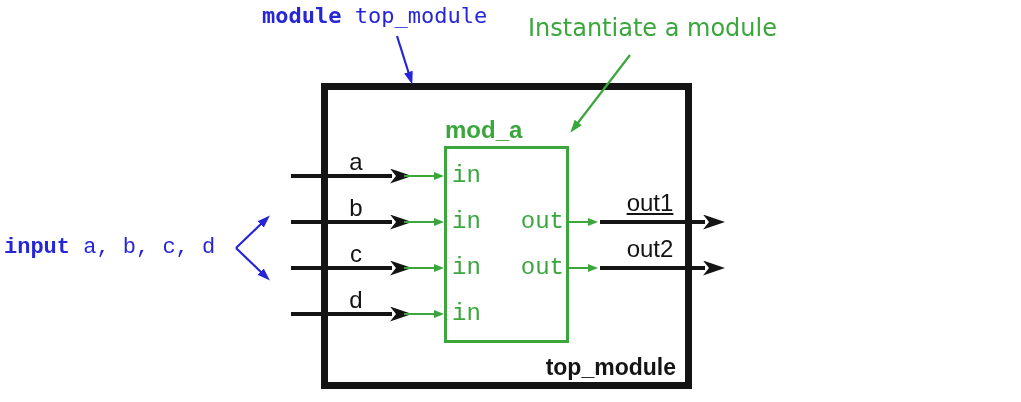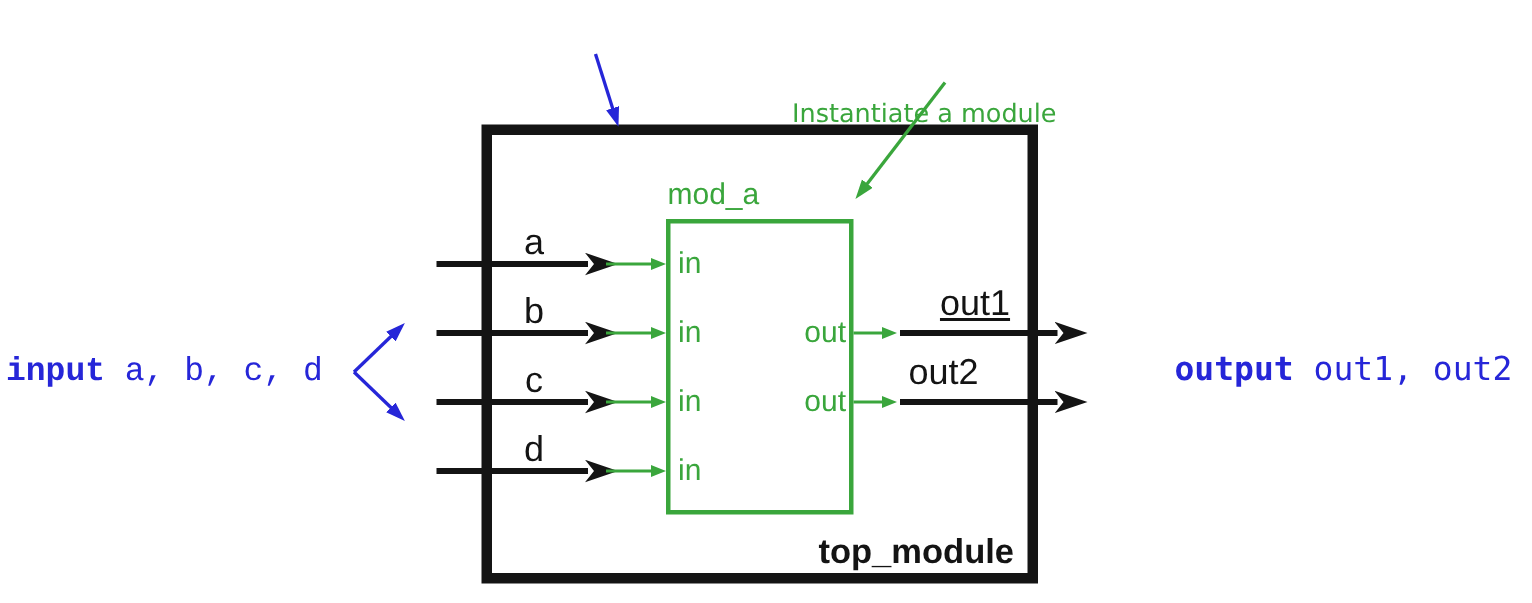--- a/index.html
+++ b/index.html
@@ -28,21 +28,21 @@
     left: 444px; top: 146px;
     width: 125px; height: 197px;
     border: 3px solid var(--green);
     box-sizing: border-box;
   }
 
   
   .mod-a-label {
     left: 445px; top: 116px;
     font-family: "Liberation Sans", sans-serif;
-    font-size: 20px; font-weight: normal;
+    font-size: 24px; font-weight: bold;
     color: var(--green);
     line-height: 28px;
     white-space: nowrap;
   }
   .top-module-label {
     left: 470px; top: 353px;
     width: 206px;
     text-align: right;
     font-family: "Liberation Sans", sans-serif;
     font-size: 23px; font-weight: bold;
@@ -58,26 +58,26 @@
     color: var(--ink);
     line-height: 26px;
     text-align: center;
     white-space: nowrap;
   }
   .in-label-a { left: 334px; top: 149px; width: 44px; }
   .in-label-b { left: 334px; top: 195px; width: 44px; }
   .in-label-c { left: 334px; top: 241px; width: 44px; }
   .in-label-d { left: 334px; top: 287px; width: 44px; }
   .out-label-1 { left: 613px; top: 190px; width: 74px; text-decoration: underline; }
-  .out-label-2 { left: 592px; top: 236px; width: 74px; text-align: center; }
+  .out-label-2 { left: 613px; top: 236px; width: 74px; text-align: center; }
 
   
   .port-label {
-    font-family: Liberation Sans, sans-serif;
-    font-size: 20px;
+    font-family: Liberation Mono, monospace;
+    font-size: 24px;
     color: var(--green);
     line-height: 30px;
     white-space: nowrap;
   }
   .port-in-0 { left: 452px; top: 161px; }
   .port-in-1 { left: 452px; top: 207px; }
   .port-in-2 { left: 452px; top: 253px; }
   .port-in-3 { left: 452px; top: 299px; }
   .port-out-0 { left: 490px; top: 207px; width: 74px; text-align: right; }
   .port-out-1 { left: 490px; top: 253px; width: 74px; text-align: right; }
@@ -93,25 +93,24 @@
   .code .kw { font-weight: bold; }
   .code .sep { margin-left: 1ch; }
   .module-annotation { left: 262px; top: 2px; }
   .input-annotation  { left: 4px;   top: 234px; font-family: Liberation Mono, monospace; }
   .output-annotation { left: 783px; top: 233px; }
 
   
   .instantiate-note {
     left: 528px; top: 14px;
     font-family: "DejaVu Sans", sans-serif;
-    font-size: 17px;
+    font-size: 24px;
     color: var(--green);
     line-height: 28px;
     white-space: nowrap;
-    margin-top: 48px;
   }
 
   
   .wires-svg {
     left: 0; top: 0;
     width: 1021px; height: 402px;
     pointer-events: none;
   }
 </style>
 </head>
@@ -184,24 +183,24 @@
   <div class="abs wire-label out-label-1">out1</div>
   <div class="abs wire-label out-label-2">out2</div>
 
   <div class="abs port-label port-in-0">in</div>
   <div class="abs port-label port-in-1">in</div>
   <div class="abs port-label port-in-2">in</div>
   <div class="abs port-label port-in-3">in</div>
   <div class="abs port-label port-out-0">out</div>
   <div class="abs port-label port-out-1">out</div>
 
+  <div class="abs code module-annotation">
+    <span class="kw">module</span><span class="sep">top_module</span>
+  </div>
 
   <div class="abs code input-annotation">
     <span class="kw">input</span><span class="sep">a, b, c, d</span>
   </div>
 
-  <div class="abs code output-annotation">
-    <span class="kw">output</span><span class="sep">out1, out2</span>
-  </div>
 
   <div class="abs instantiate-note">Instantiate a module</div>
 
 </div>
 
 </body></html>

